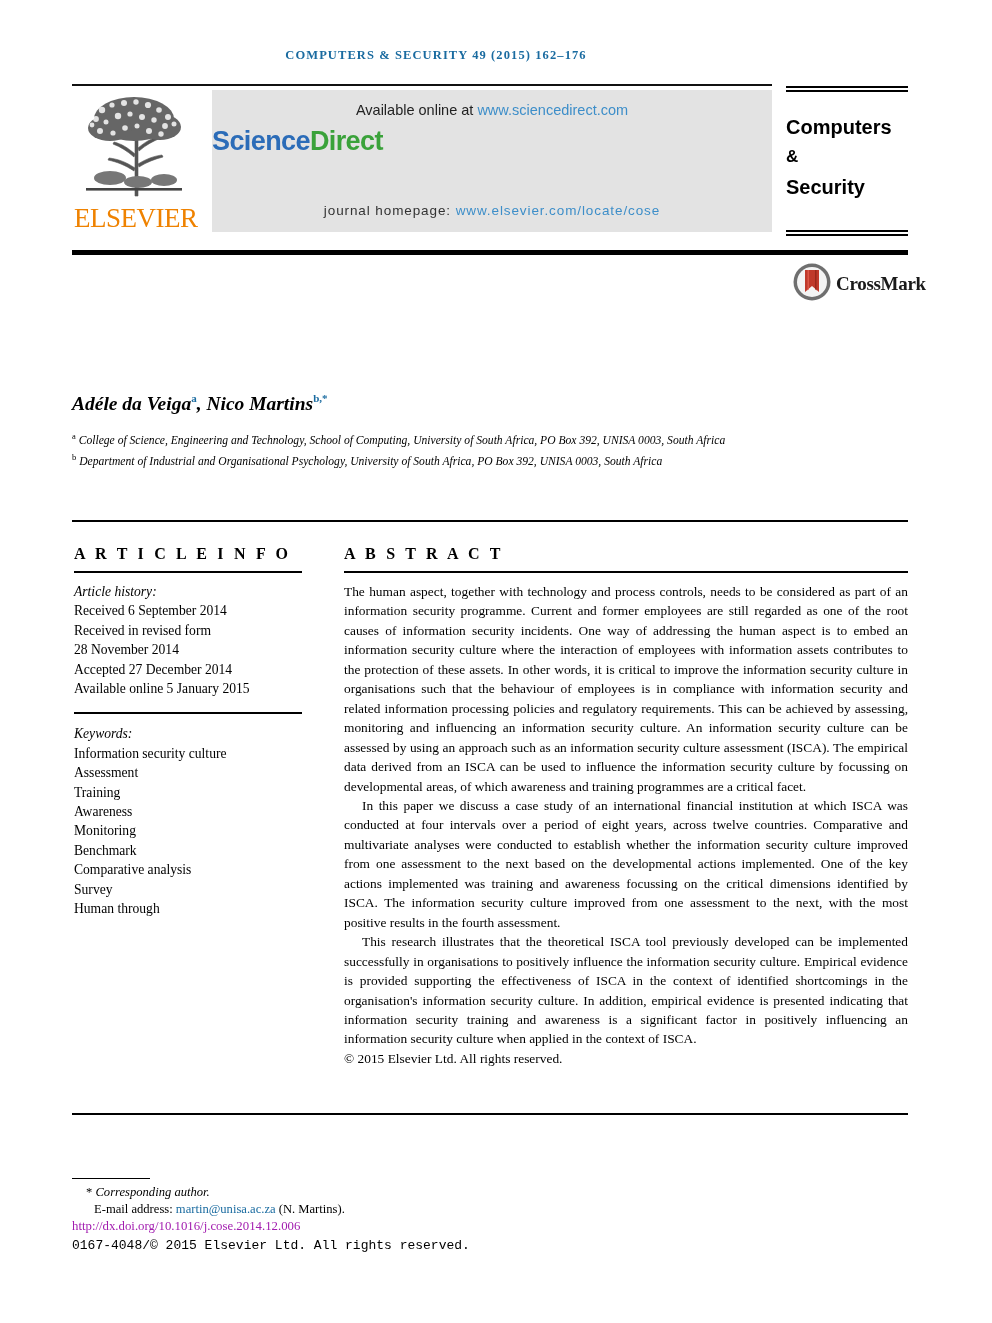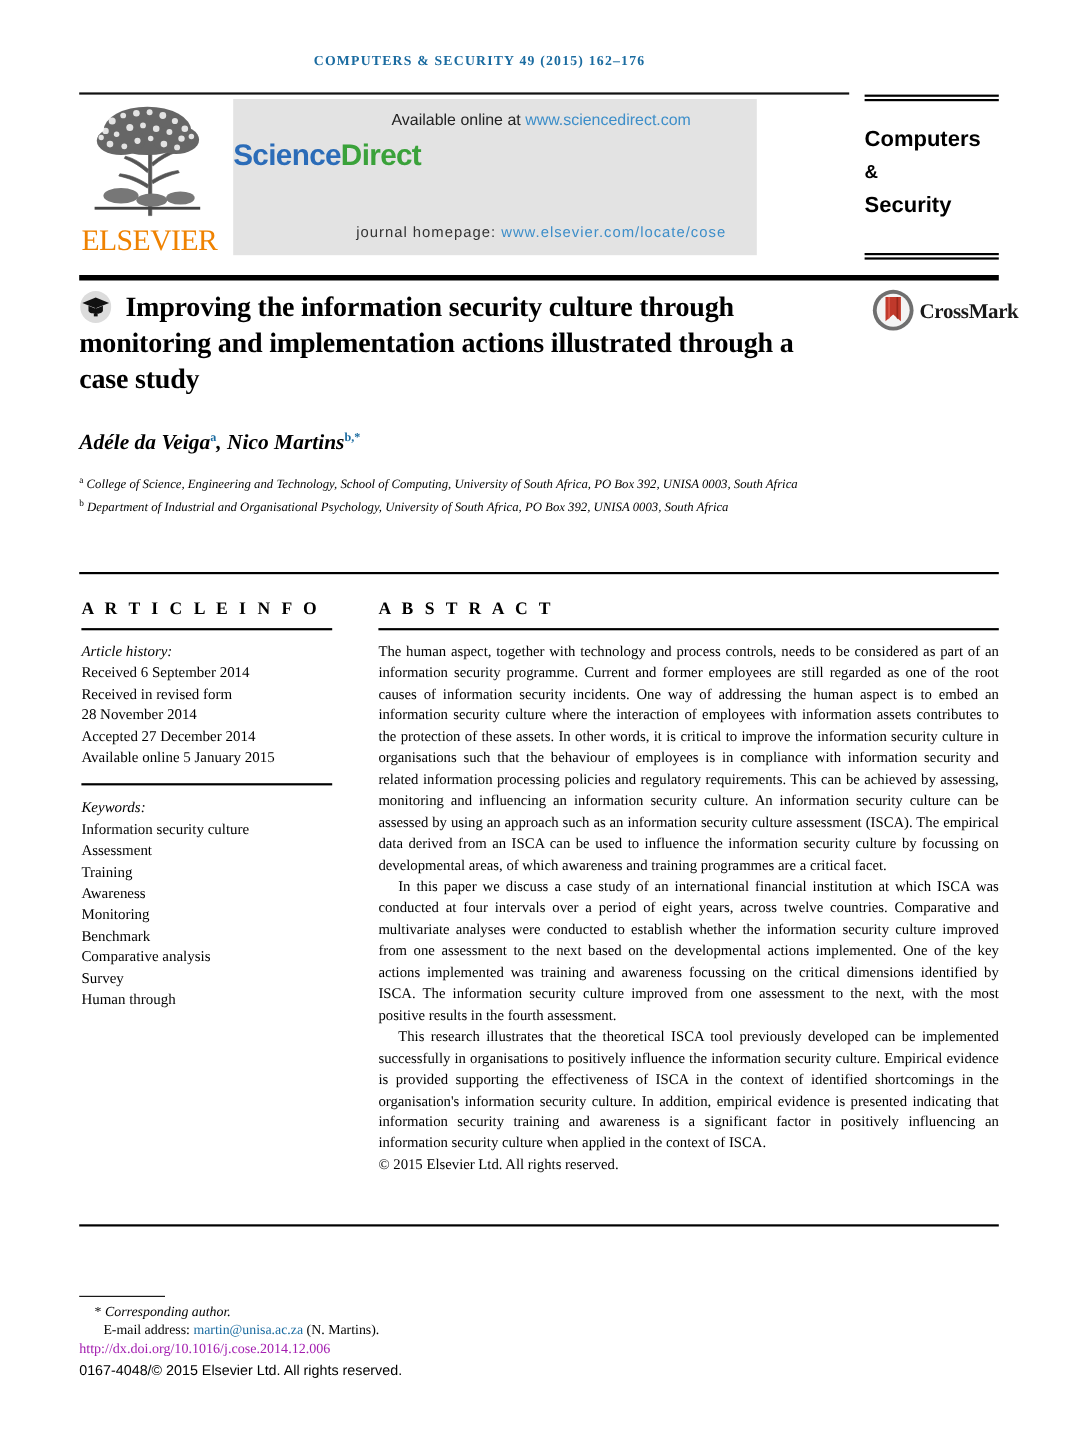--- a/index.html
+++ b/index.html
@@ -45,21 +45,21 @@
     position: absolute; left: 2px; bottom: 4px; width: 120px;
     text-align: center;
     font-family: "Liberation Serif", serif;
     font-size: 27px;
     letter-spacing: -0.5px;
     color: #ef8200;
     line-height: 1;
   }
   .sd-banner {
     position: absolute; left: 140px; top: 2px;
-    width: 476px; height: 142px;
+    width: 560px; height: 142px;
     background: #e3e3e3;
   }
   .sd-avail {
     position: absolute; top: 12px; left: 0; width: 560px;
     text-align: center;
     font-family: "Liberation Sans", sans-serif;
     font-size: 14.5px;
     color: #222;
   }
   .sd-avail .lnk { color: #3d8ec9; }
@@ -250,21 +250,21 @@
   .fn-line.corr .star { font-style: normal; }
   .fn-line.email { padding-left: 22px; }
   .lnk-blue { color: #1a6ba0; }
   .fn-doi {
     font-family: "Liberation Serif", serif;
     font-size: 12.8px;
     line-height: 17.6px;
     color: #a21caf;
   }
   .fn-issn {
-    font-family: Liberation Sans, sans-serif;
+    font-family: Liberation Mono, monospace;
     font-size: 13px;
     line-height: 18px;
     margin-top: 1px;
   }
 </style>
 </head>
 <body>
 
 <div class="page">
 
@@ -340,30 +340,20 @@
     <div class="jtext">
       <div>Computers</div>
       <div class="amp">&amp;</div>
       <div>Security</div>
     </div>
     <div class="dbl-bot"></div>
   </div>
 
   <div class="rule-heavy"></div>
 
-  <div class="title-area">
-    <svg class="cap-icon" viewBox="0 0 32 32">
-      <ellipse cx="16" cy="16" rx="15" ry="15.5" fill="#dcdcdc"></ellipse>
-      <path d="M16 7 L29 12.2 L16 17.4 L3 12.2 Z" fill="#111"></path>
-      <path d="M9 14.8 L9 19.5 C9 21.4 12.2 22.8 16 22.8 C19.8 22.8 23 21.4 23 19.5 L23 14.8 L16 17.8 Z" fill="#111"></path>
-      <rect x="15.4" y="12.4" width="1.3" height="11" fill="#111"></rect>
-      <rect x="14.2" y="22.6" width="3.7" height="2.6" fill="#111"></rect>
-    </svg>
-    <h1 class="title">Improving the information security culture through monitoring and implementation actions illustrated through a case study</h1>
-  </div>
 
   <div class="crossmark">
     <svg width="40" height="40" viewBox="0 0 40 40">
       <circle cx="20" cy="20" r="18.5" fill="#6f6f6f"></circle>
       <circle cx="20" cy="20" r="15" fill="#f4f4f4"></circle>
       <path d="M13 8 L27 8 L27 30 L20 24 L13 30 Z" fill="#c0392b"></path>
       <path d="M15.5 8 L17 8 L17 27.2 L15.5 28.4 Z" fill="#e05c4c" opacity="0.85"></path>
       <path d="M23 8 L24.5 8 L24.5 28.4 L23 27.2 Z" fill="#8f2318" opacity="0.8"></path>
     </svg>
     <div class="cm-text">CrossMark</div>

